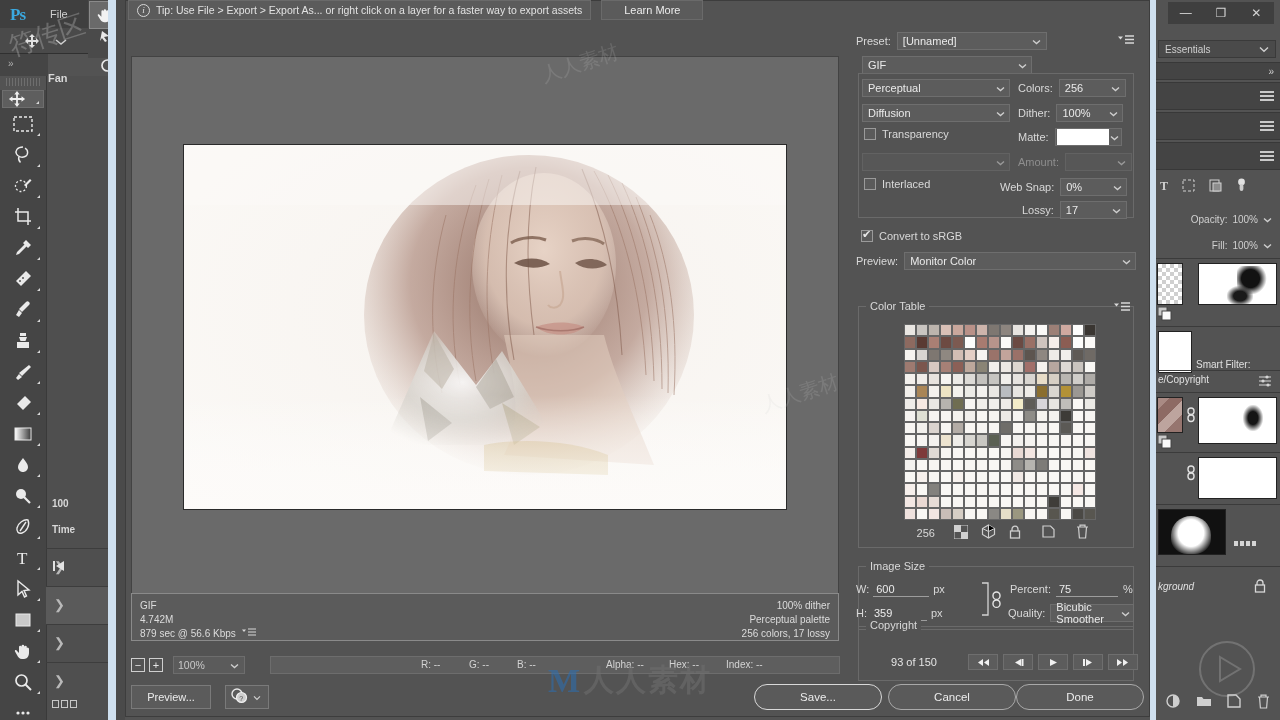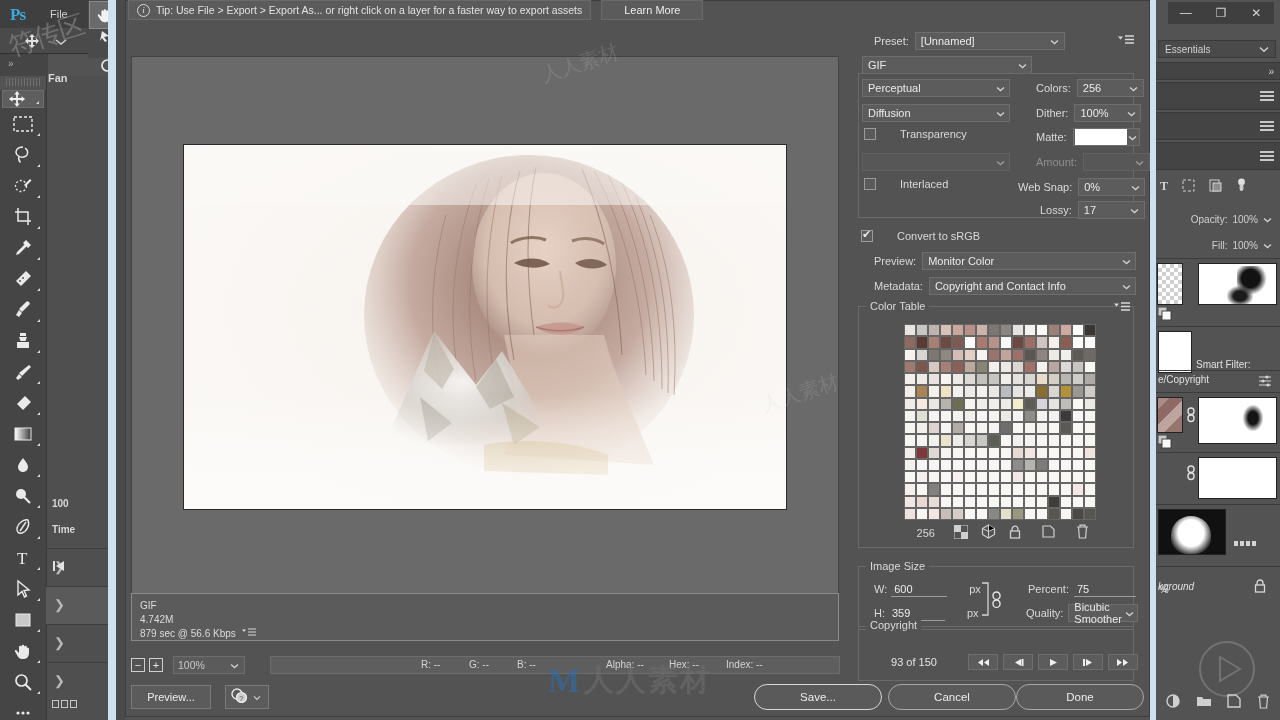--- a/index.html
+++ b/index.html
@@ -88,21 +88,21 @@
   .readouts { position:absolute; left:270px; top:656px; width:570px; height:18px; background:#5e5e5e; border:1px solid #6d6d6d;}
   .ro { position:absolute; top:2px; font-size:10px; color:#d3d3d3;}
 
   .btnbar { position:absolute; left:131px; top:683px; width:1010px; height:30px;}
   .pill { height:26px; border:1px solid #d9d9d9; border-radius:13px; display:flex; align-items:center; justify-content:center; font-size:11.5px; color:#ececec; background:#5a5a5a;}
   .rect-btn { height:24px; background:#5b5b5b; border:1px solid #7a7a7a; display:flex;align-items:center;justify-content:center; padding:0 14px; font-size:11px; color:#ececec;}
 
   
   .settings { position:absolute; left:850px; top:26px; width:290px; height:655px; }
   .row { display:flex; align-items:center; gap:6px; }
-  .lbl { font-size:11px; color:#d9d9d9; white-space:nowrap;margin-left:18px; }
+  .lbl { font-size:11px; color:#d9d9d9; white-space:nowrap; }
   .lbl.dim { color:#8e8e8e; }
   .sel { height:18px; background:#5c5c5c; border:1px solid #6e6e6e; display:flex; align-items:center; justify-content:space-between; padding:0 3px 0 5px; font-size:11px; color:#eaeaea; }
   .sel.dim { color:#8b8b8b; background:#575757; border-color:#626262;}
   .chev { width:12px; text-align:center; }
   .cbox { width:12px;height:12px;border:1px solid #9a9a9a; background:#5a5a5a; display:inline-block; position:relative;}
   .cbox.on::after { content:"✔"; position:absolute; left:0px; top:-3px; font-size:11px; color:#e8e8e8;}
   .groupbox { border:1px solid #6a6a6a; position:absolute; }
   .grouptitle { position:absolute; font-size:11px; color:#d9d9d9; background:#535353; padding:0 4px; }
 
   .ctable { position:absolute; left:46px; top:18px; width:192px; height:196px; display:grid;
@@ -633,20 +633,25 @@
       <div style="display:flex;align-items:center;">
         <span>879 sec @ 56.6 Kbps</span>
         <span class="flyout">
           <svg width="14" height="9" viewBox="0 0 14 9">
               <path d="M0 1.5 L4 1.5 L2 4 Z" fill="#d8d8d8"></path>
               <path d="M6 1 H14 M6 4 H14 M6 7 H14" stroke="#d8d8d8" stroke-width="1.2"></path>
             </svg>
         </span>
       </div>
     </div>
+    <div class="infoR">
+      <div>100% dither</div>
+      <div>Perceptual palette</div>
+      <div>256 colors, 17 lossy</div>
+    </div>
   </div>
 
   <div class="zoomBar">
     <div class="sqbtn">−</div>
     <div class="sqbtn">+</div>
     <div class="zoomsel">
       <span>100%</span>
       <span class="chev">
         <svg width="9" height="6" viewBox="0 0 9 6">
             <path d="M1 1.4 L4.5 4.6 L8 1.4" stroke="#cfcfcf" stroke-width="1.3" fill="none"></path>
@@ -840,31 +845,20 @@
       <div class="sel" style="flex:1">
         <span>Monitor Color</span>
         <span class="chev">
           <svg width="9" height="6" viewBox="0 0 9 6">
               <path d="M1 1.4 L4.5 4.6 L8 1.4" stroke="#cfcfcf" stroke-width="1.3" fill="none"></path>
             </svg>
         </span>
       </div>
     </div>
 
-    <div class="row" style="position:absolute;left:6px;top:251px;width:280px;">
-      <span class="lbl">Metadata:</span>
-      <div class="sel" style="flex:1">
-        <span>Copyright and Contact Info</span>
-        <span class="chev">
-          <svg width="9" height="6" viewBox="0 0 9 6">
-              <path d="M1 1.4 L4.5 4.6 L8 1.4" stroke="#cfcfcf" stroke-width="1.3" fill="none"></path>
-            </svg>
-        </span>
-      </div>
-    </div>
 
     <div class="groupbox" style="left:8px;top:280px;width:276px;height:242px;"></div>
     <div class="grouptitle" style="left:16px;top:274px;">Color Table</div>
     <span style="position:absolute;right:10px;top:276px;">
       <svg width="16" height="10" viewBox="0 0 16 10">
           <path d="M0 1.5 L5 1.5 L2.5 4.5 Z" fill="#d8d8d8"></path>
           <path d="M7 1 H16 M7 4.5 H16 M7 8 H16" stroke="#d8d8d8" stroke-width="1.3"></path>
         </svg>
     </span>
     <div style="position:absolute;left:8px;top:280px;width:276px;height:242px;">

